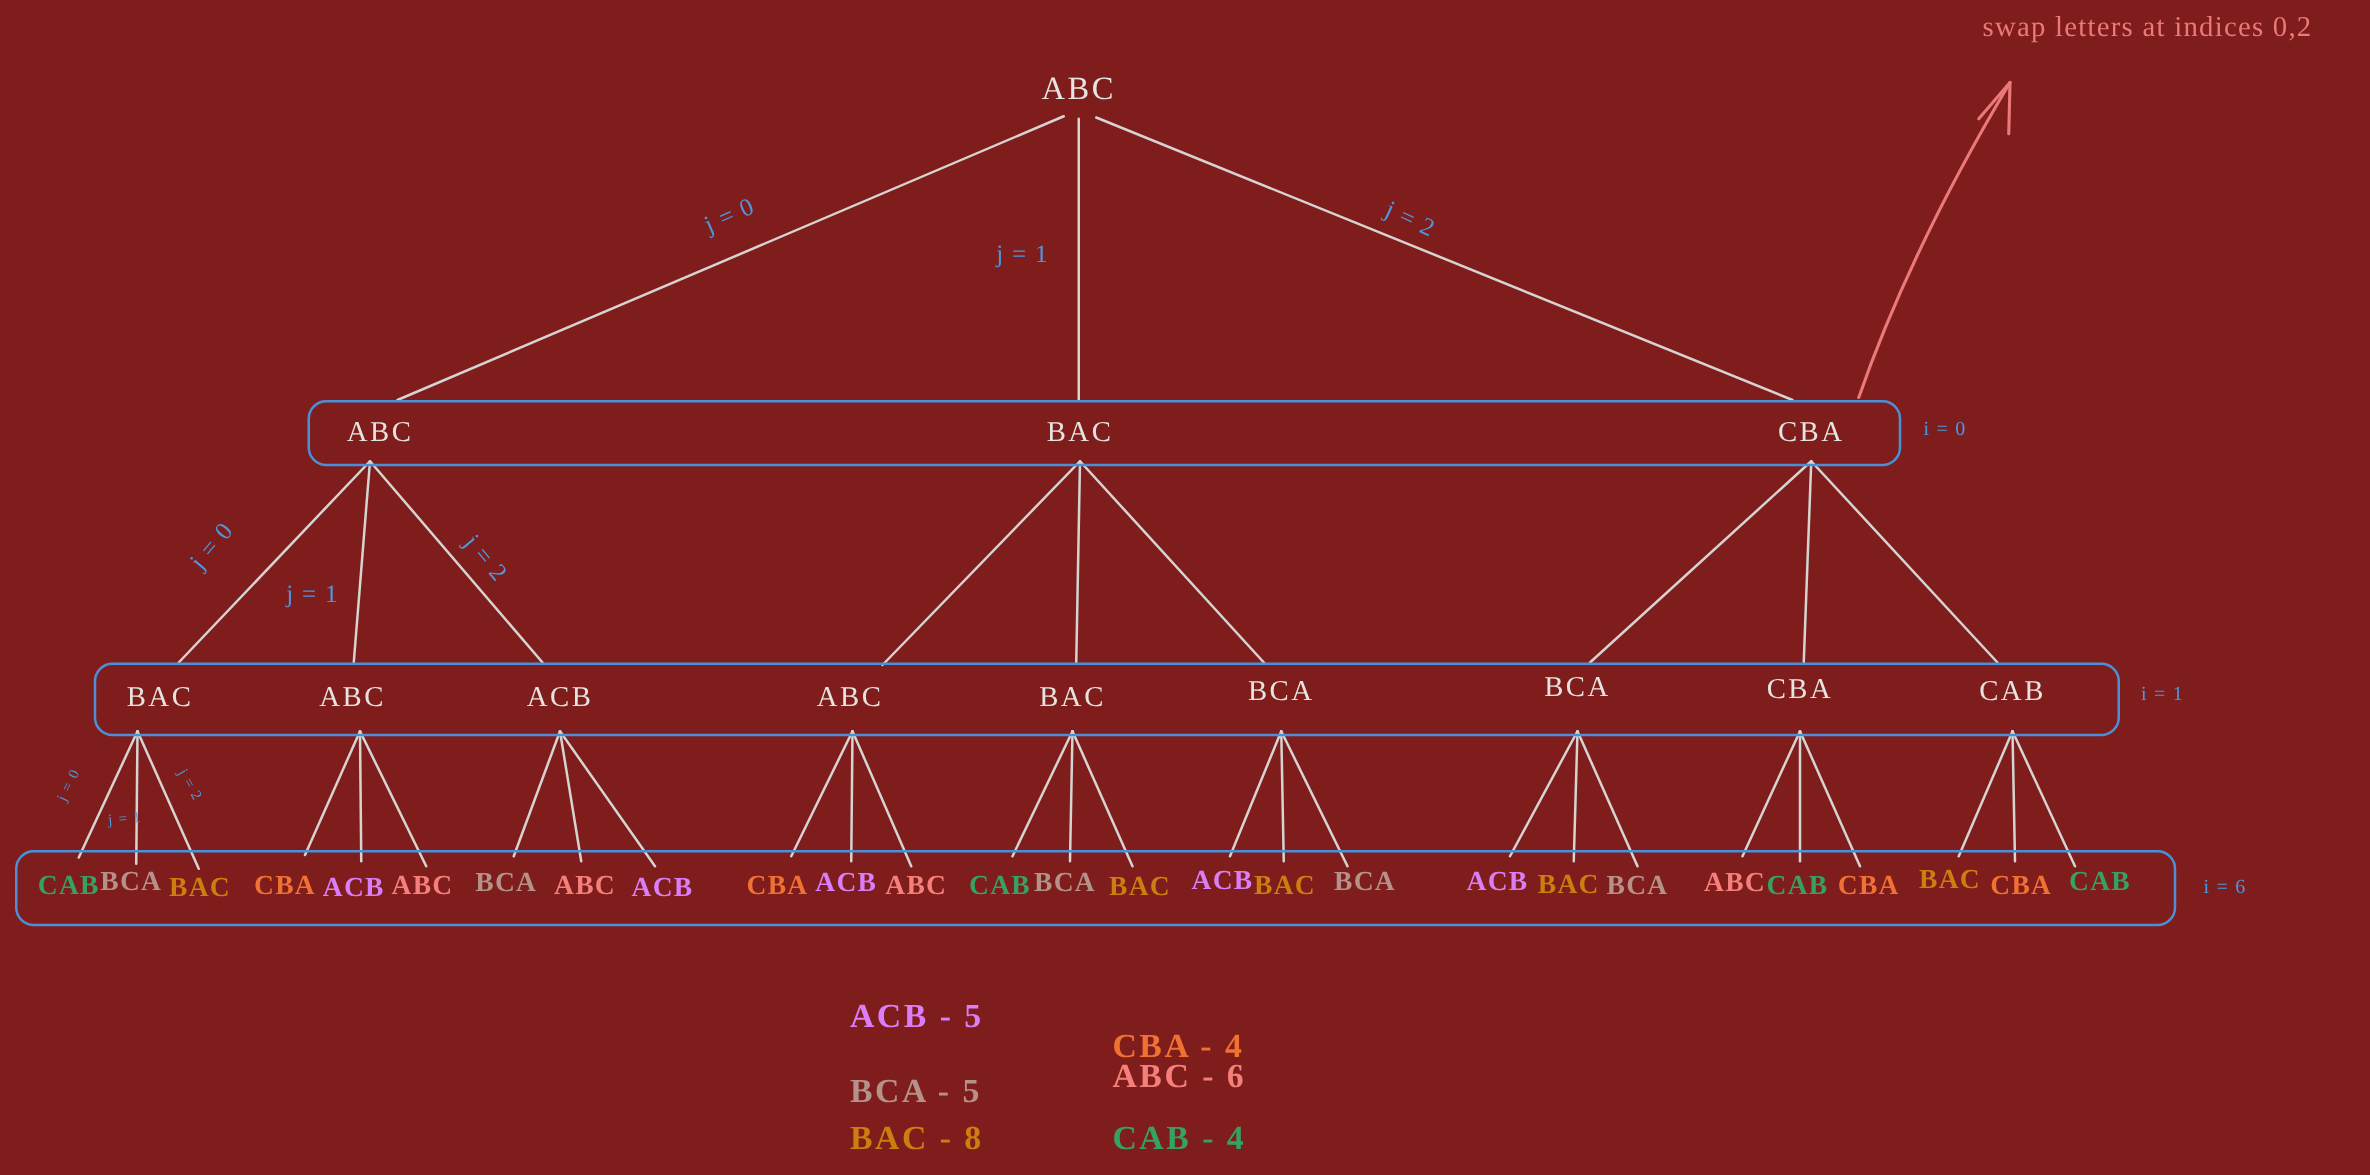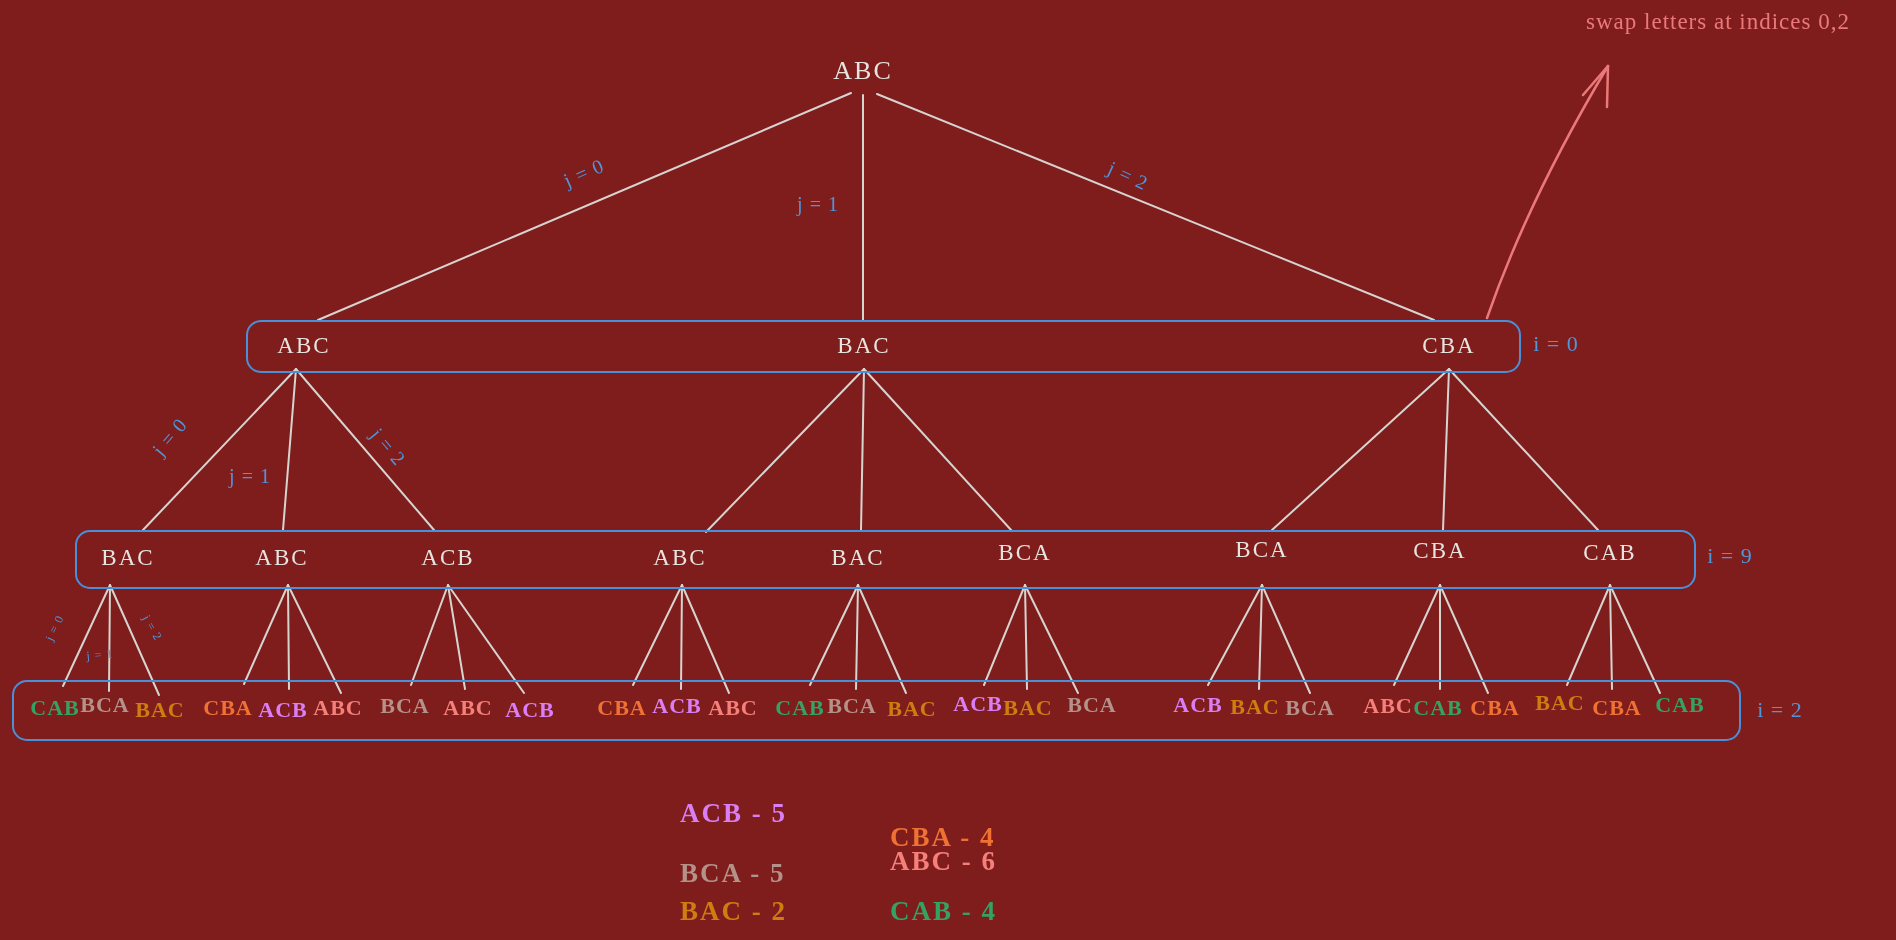--- a/index.html
+++ b/index.html
@@ -7,21 +7,21 @@
          font-family:Liberation Serif, serif;}
   svg.edges{position:absolute;left:0;top:0;width:1896px;height:940px;}
   .row-box{position:absolute;border:2px solid #4a90d8;border-radius:15px;background:transparent;}
   .node{position:absolute;transform:translate(-50%,-50%);color:#e6e4df;font-size:23px;
         letter-spacing:2px;white-space:nowrap;}
   .root-node{font-size:26px;}
   .leaf{font-size:22px;font-weight:bold;letter-spacing:1px;}
   .jlabel{position:absolute;transform:translate(-50%,-50%);color:#4e97dd;font-size:20px;
           white-space:nowrap;letter-spacing:1px;}
   .jlabel.small{font-size:12px;}
-  .ilabel{position:absolute;transform:translate(-50%,-50%);color:#4e97dd;font-size:22px;
+  .ilabel{position:absolute;transform:translate(-50%,-50%);color:#4e97dd;font-size:16px;
           white-space:nowrap;letter-spacing:1px;}
   .annotation{position:absolute;transform:translate(-50%,-50%);color:#ec7979;font-size:23px;
               white-space:nowrap;letter-spacing:1px;}
   .legend-item{position:absolute;transform:translate(0,-50%);font-size:27px;font-weight:bold;
                letter-spacing:2px;white-space:nowrap;text-align:center;}
 </style>
 </head>
 <body>
 
 <div class="stage">
@@ -101,21 +101,21 @@
 
   <span class="node" style="left:128px;top:558px;">BAC</span>
   <span class="node" style="left:282px;top:558px;">ABC</span>
   <span class="node" style="left:448px;top:558px;">ACB</span>
   <span class="node" style="left:680px;top:558px;">ABC</span>
   <span class="node" style="left:858px;top:558px;">BAC</span>
   <span class="node" style="left:1025px;top:553px;">BCA</span>
   <span class="node" style="left:1262px;top:550px;">BCA</span>
   <span class="node" style="left:1440px;top:551px;">CBA</span>
   <span class="node" style="left:1610px;top:553px;">CAB</span>
-  <span class="ilabel" style="left:1730px;top:556px;">i = 9</span>
+  <span class="ilabel" style="left:1730px;top:556px;">i = 1</span>
 
   <span class="jlabel small" style="left:55px;top:628px;transform:translate(-50%,-50%) rotate(-64deg);">j = 0</span>
   <span class="jlabel small" style="left:100px;top:655px;transform:translate(-50%,-50%) rotate(-5deg);">j = 1</span>
   <span class="jlabel small" style="left:152px;top:628px;transform:translate(-50%,-50%) rotate(60deg);">j = 2</span>
 
   <span class="node leaf" style="left: 55px; top: 708px; color: rgb(53, 162, 99);">CAB</span>
   <span class="node leaf" style="left: 105px; top: 705px; color: rgb(181, 146, 137);">BCA</span>
   <span class="node leaf" style="left: 160px; top: 710px; color: rgb(205, 126, 16);">BAC</span>
   <span class="node leaf" style="left: 228px; top: 708px; color: rgb(239, 114, 51);">CBA</span>
   <span class="node leaf" style="left: 283px; top: 710px; color: rgb(217, 126, 245);">ACB</span>
@@ -134,22 +134,22 @@
   <span class="node leaf" style="left: 1092px; top: 705px; color: rgb(181, 146, 137);">BCA</span>
   <span class="node leaf" style="left: 1198px; top: 705px; color: rgb(217, 126, 245);">ACB</span>
   <span class="node leaf" style="left: 1255px; top: 707px; color: rgb(205, 126, 16);">BAC</span>
   <span class="node leaf" style="left: 1310px; top: 708px; color: rgb(181, 146, 137);">BCA</span>
   <span class="node leaf" style="left: 1388px; top: 706px; color: rgb(245, 128, 122);">ABC</span>
   <span class="node leaf" style="left: 1438px; top: 708px; color: rgb(53, 162, 99);">CAB</span>
   <span class="node leaf" style="left: 1495px; top: 708px; color: rgb(239, 114, 51);">CBA</span>
   <span class="node leaf" style="left: 1560px; top: 703px; color: rgb(205, 126, 16);">BAC</span>
   <span class="node leaf" style="left: 1617px; top: 708px; color: rgb(239, 114, 51);">CBA</span>
   <span class="node leaf" style="left: 1680px; top: 705px; color: rgb(53, 162, 99);">CAB</span>
-  <span class="ilabel" style="left:1780px;top:710px;">i = 2</span>
+  <span class="ilabel" style="left:1780px;top:710px;">i = 6</span>
 
   <span class="legend-item" style="left: 680px; top: 813px; color: rgb(217, 126, 245);">ACB - 5</span>
   <span class="legend-item" style="left: 680px; top: 861px; color: rgb(181, 146, 137); margin-top: 12px;">BCA - 5</span>
-  <span class="legend-item" style="left: 680px; top: 911px; color: rgb(205, 126, 16);">BAC - 2</span>
+  <span class="legend-item" style="left: 680px; top: 911px; color: rgb(205, 126, 16);">BAC - 8</span>
   <span class="legend-item" style="left: 890px; top: 837px; color: rgb(239, 114, 51);">CBA - 4</span>
   <span class="legend-item" style="left: 890px; top: 861px; color: rgb(245, 128, 122);">ABC - 6</span>
   <span class="legend-item" style="left: 890px; top: 911px; color: rgb(53, 162, 99);">CAB - 4</span>
 
 </div>
 
 </body></html>

